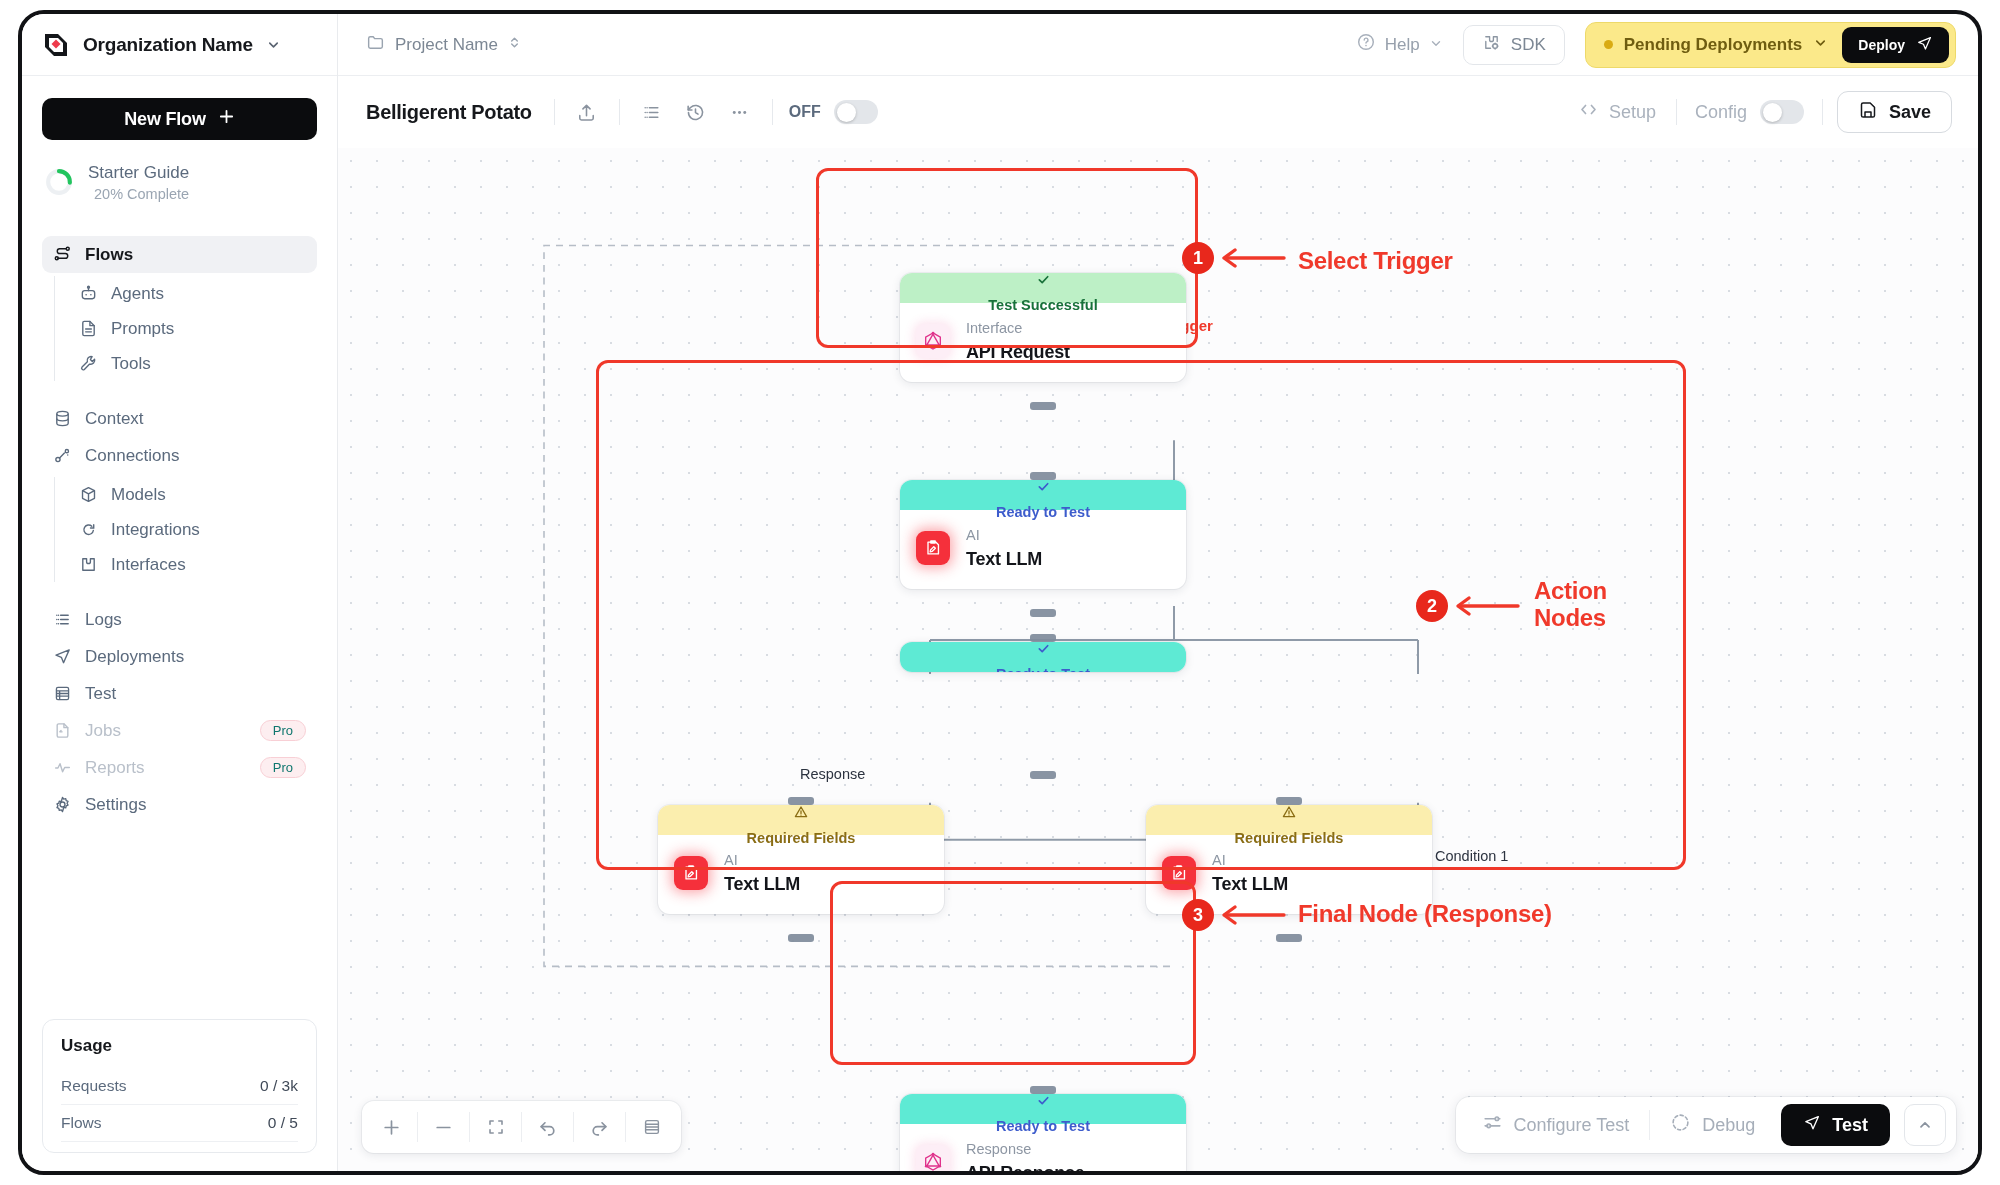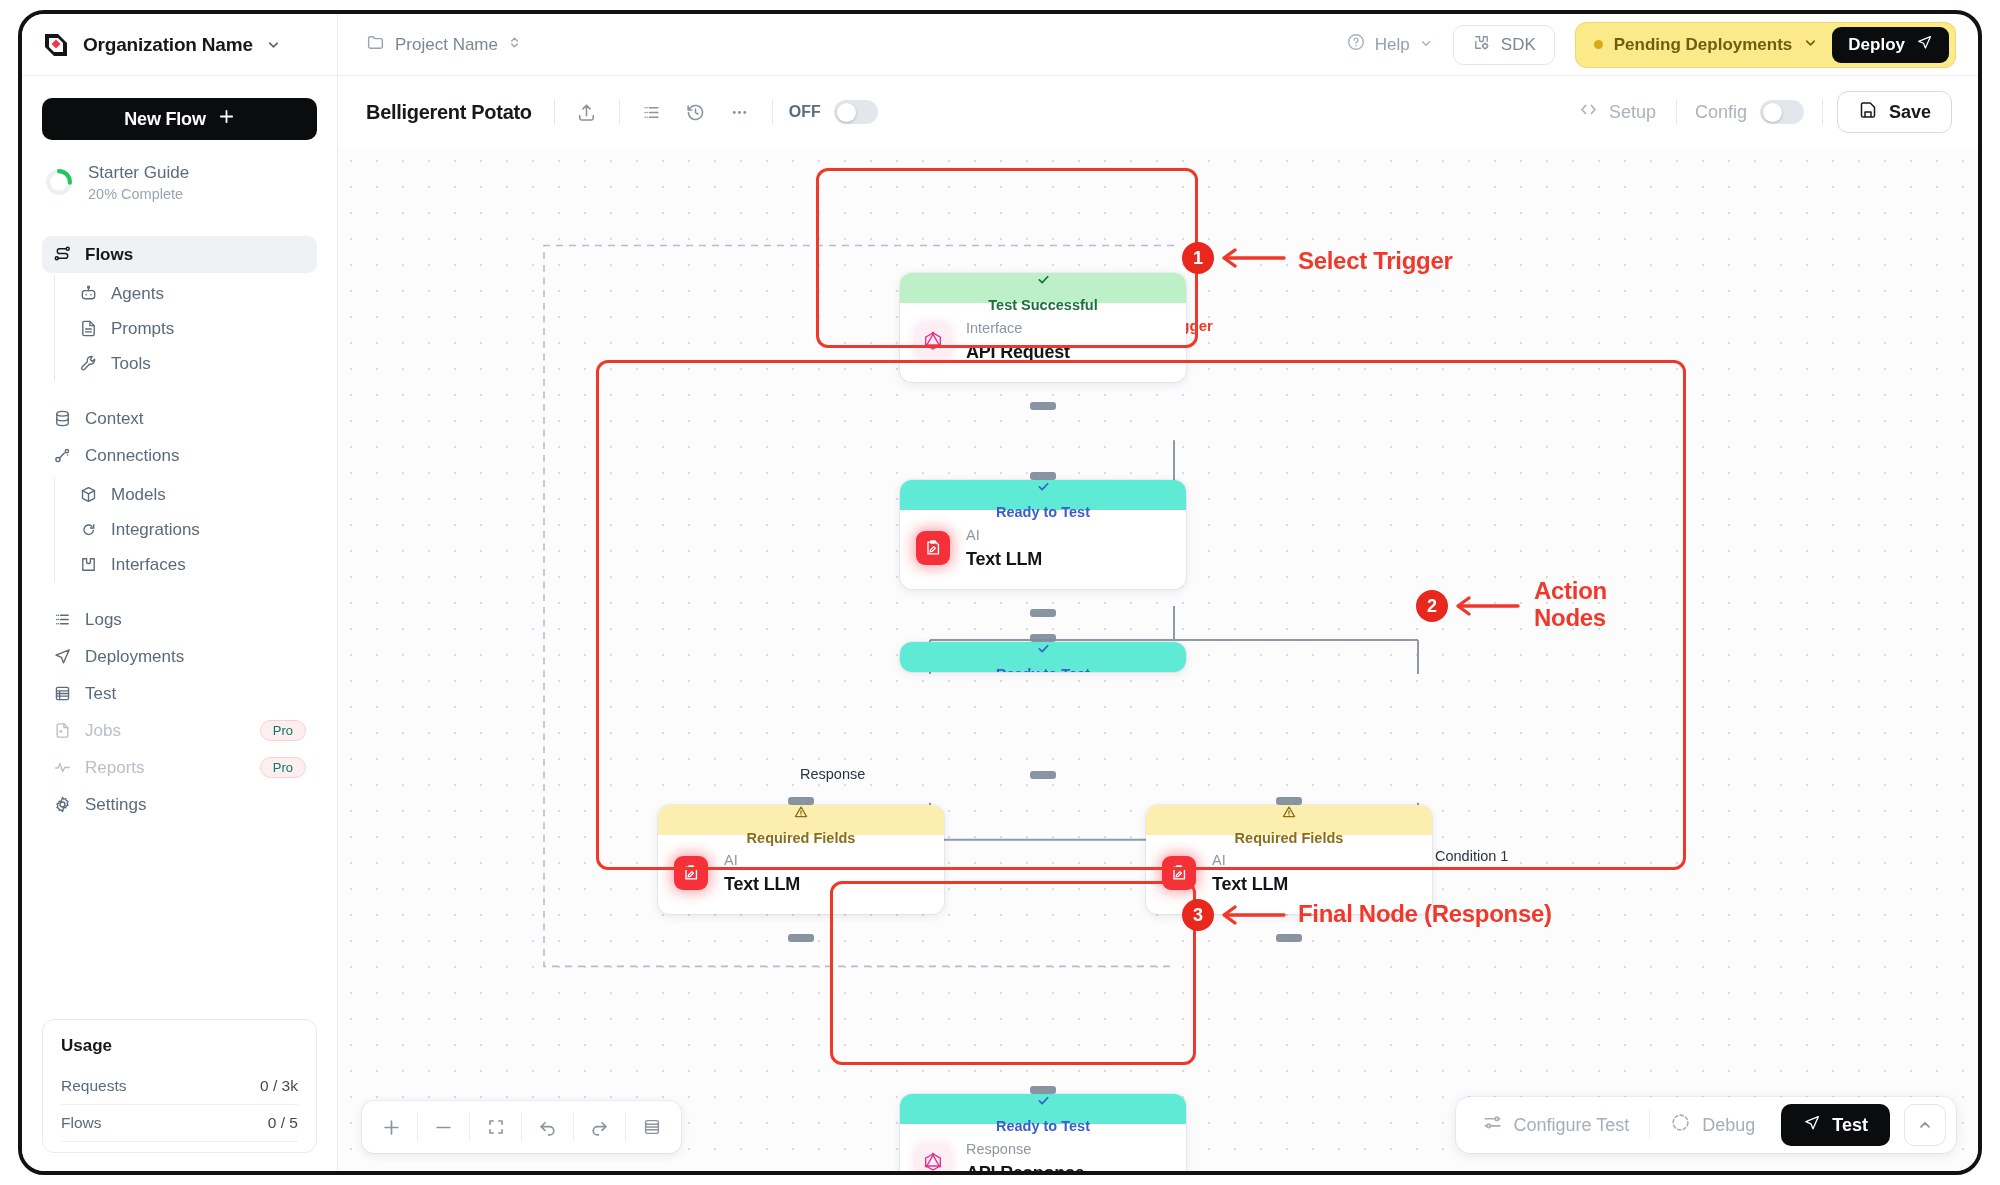--- a/index.html
+++ b/index.html
@@ -36,21 +36,21 @@
   .chev { color: #5b6472; display:flex; align-items:center; }
 
   .side-top { padding: 22px 20px 0 20px; }
   .new-flow-btn {
     width: 100%; height: 42px; background: #0b0c0e; color: #fff;
     border-radius: 10px; display: flex; align-items: center; justify-content: center;
     gap: 12px; font-size: 18px; font-weight: 700; letter-spacing: -.2px;
     border: none; cursor: pointer; font-family: inherit;
   }
   .starter {
-    display: flex; align-items: center; gap: 14px; margin-top: 22px; padding-left: 2px;
+    display: flex; align-items: center; gap: 14px; margin-top: 22px; padding-left: 2px; text-align: right;
   }
   .ring { width: 30px; height: 30px; flex: none; }
   .starter-title { font-size: 17px; color: #5b6a7d; font-weight: 400; line-height: 1.25; }
   .starter-sub { font-size: 14.5px; color: #9aa5b2; margin-top: 3px; }
 
   .nav { margin-top: 34px; padding: 0 20px; flex: 1 1 auto; }
   .nav-item {
     height: 37px; display: flex; align-items: center; gap: 13px;
     padding: 0 11px; border-radius: 9px; cursor: pointer;
     color: #5b6a7d; font-size: 17px;
@@ -96,21 +96,21 @@
   .deploy-wrap {
     display: flex; align-items: center; gap: 14px; background: #fbe98a;
     border: 1px solid #edd96a; border-radius: 11px; height: 46px; padding: 0 6px 0 18px;
     margin-left: 8px;
   }
   .pending { display:flex; align-items:center; gap:11px; color:#6f5d10; font-size:17px; font-weight:700; cursor:pointer; }
   .dot-y { width: 9px; height: 9px; border-radius: 50%; background: #d9ab13; }
   .deploy-btn {
     background: #0b0c0e; color: #fff; border-radius: 9px; height: 36px;
     display: flex; align-items: center; gap: 11px; padding: 0 16px;
-    font-size: 17px; font-weight: 700; cursor: pointer; border: none; font-family: inherit;
+    font-size: 14px; font-weight: 700; cursor: pointer; border: none; font-family: inherit;
   }
 
   .flowbar {
     height: 72px; flex: none; display: flex; align-items: center;
     padding: 0 22px 0 28px; gap: 0; position: relative; z-index: 6;
   }
   .flow-title { font-size: 20px; font-weight: 700; color: #16181c; letter-spacing: -.3px; padding-right: 22px; }
   .vdiv { width: 1px; height: 26px; background: #e6e9ed; }
   .tb-ico { width: 44px; height: 38px; display: flex; align-items: center; justify-content: center; color: #7d8794; cursor: pointer; }
   .tb-pad { padding: 0 10px; display: flex; align-items: center; }

